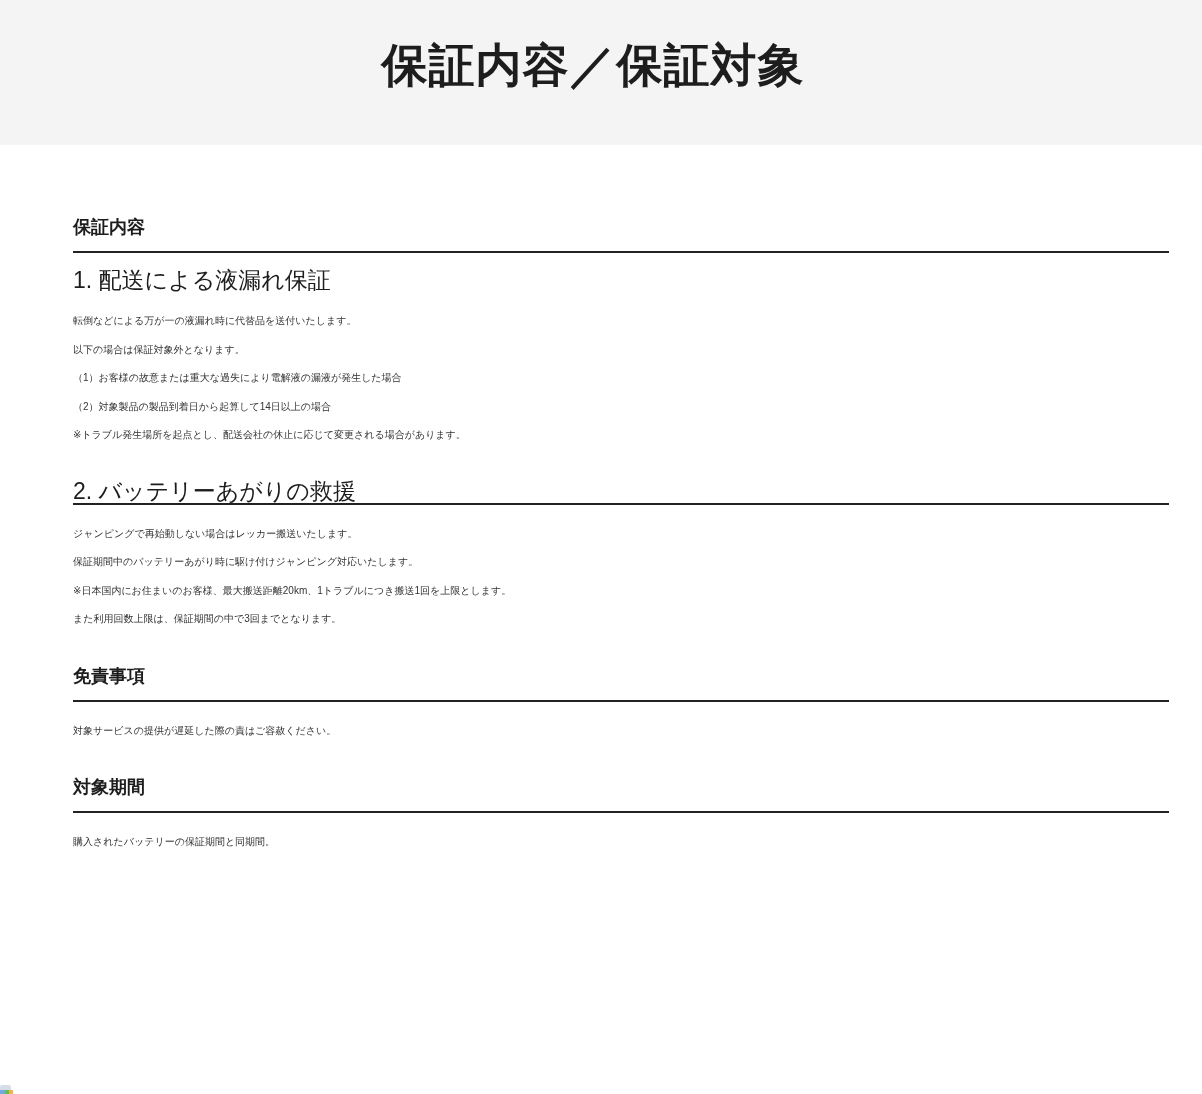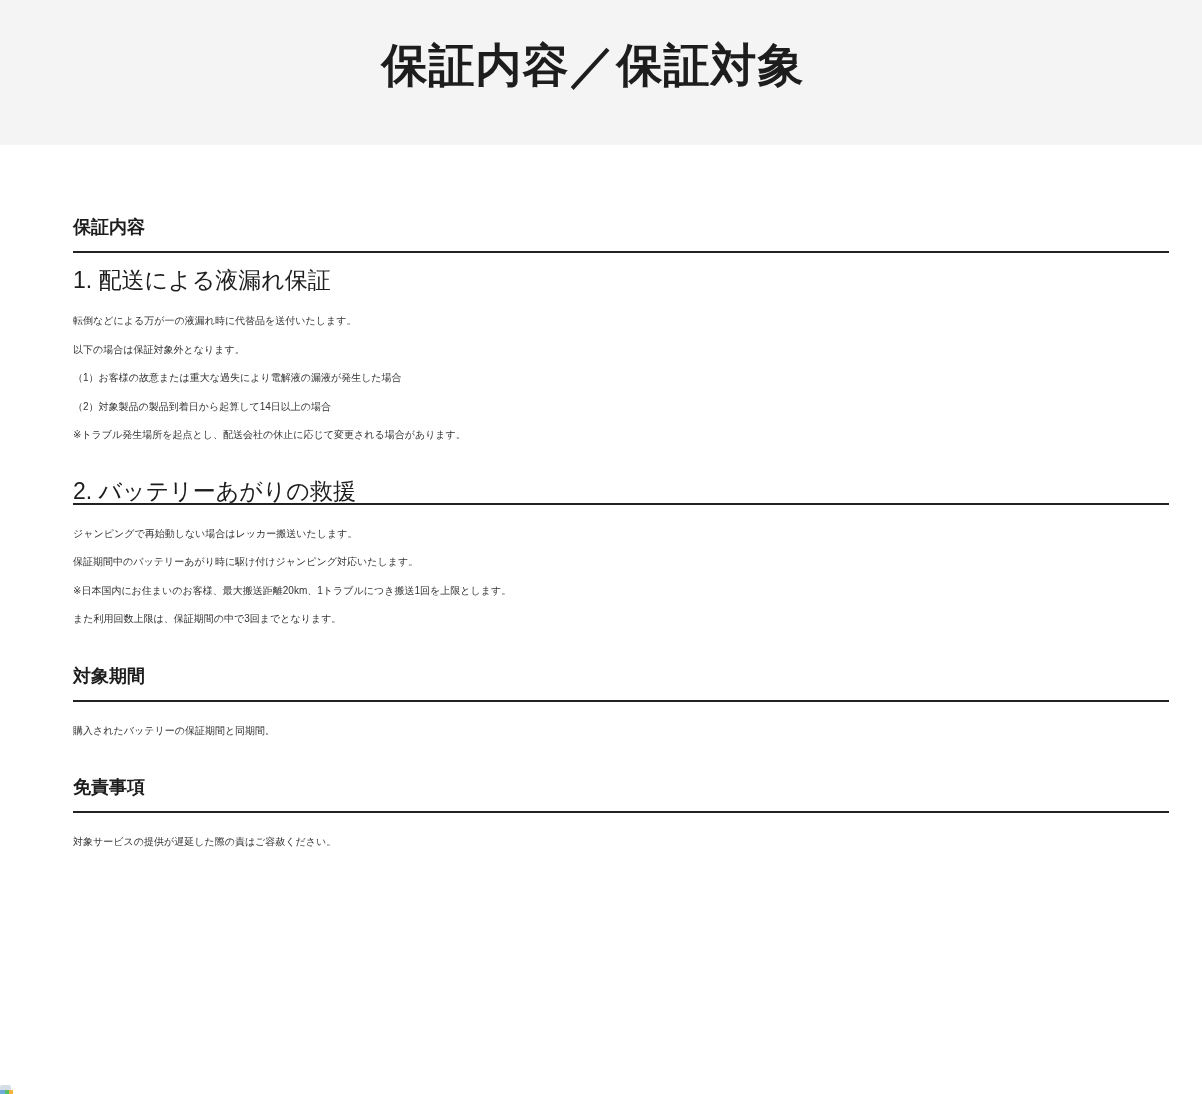--- a/index.html
+++ b/index.html
@@ -120,30 +120,30 @@
       <span class="line">保証期間中のバッテリーあがり時に駆け付けジャンピング対応いたします。</span>
       <span class="line">※日本国内にお住まいのお客様、最大搬送距離20km、1トラブルにつき搬送1回を上限とします。</span>
       <span class="line">また利用回数上限は、保証期間の中で3回までとなります。</span>
     </p>
   </section>
 
   <section>
   </section>
 
   <section>
-    <h2 class="h2">対象期間</h2>
+    <h2 class="h2">免責事項</h2>
     <p class="body">
-      <span class="line">購入されたバッテリーの保証期間と同期間。</span>
+      <span class="line">対象サービスの提供が遅延した際の責はご容赦ください。</span>
     </p>
   </section>
 
   <section>
-    <h2 class="h2">免責事項</h2>
+    <h2 class="h2">対象期間</h2>
     <p class="body">
-      <span class="line">対象サービスの提供が遅延した際の責はご容赦ください。</span>
+      <span class="line">購入されたバッテリーの保証期間と同期間。</span>
     </p>
   </section>
 
 </main>
 
 <div class="fragment">
   <span class="top"></span>
   <span class="row">
     <span class="fc fc1"></span>
     <span class="fc fc2"></span>

